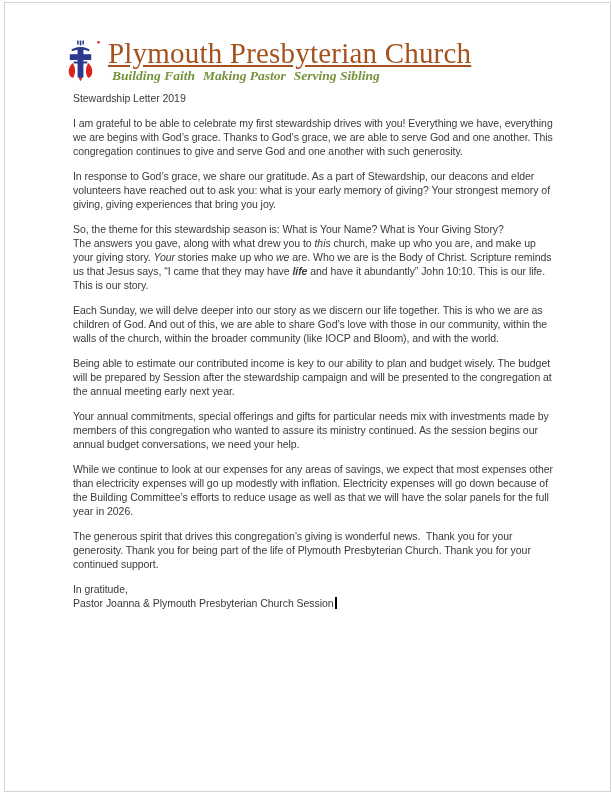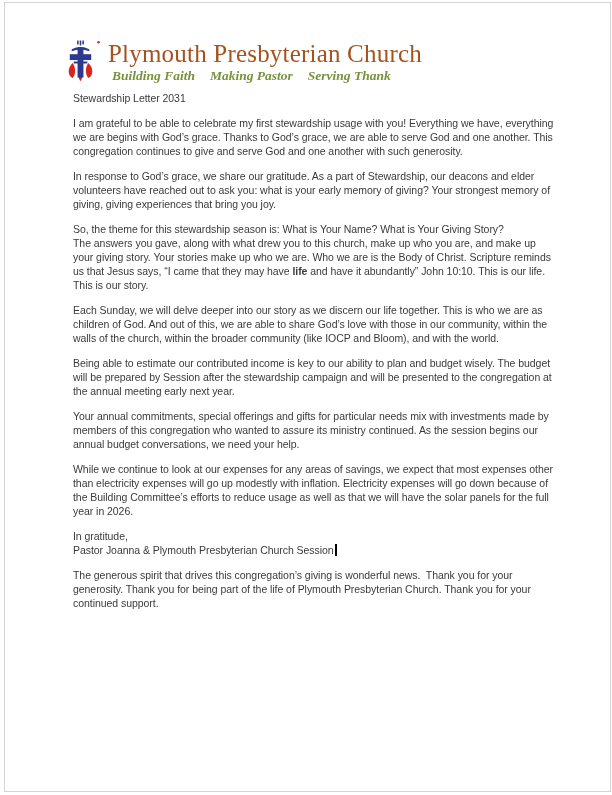--- a/index.html
+++ b/index.html
@@ -21,50 +21,51 @@
     position: absolute;
     left: 61px; top: 40px;
     display: flex;
     align-items: flex-start;
     gap: 8px;
   }
   .logo svg { width: 39px; height: 44px; display: block; }
   .brand { display: flex; flex-direction: column; }
   .church-name {
     font-family: "Liberation Serif", serif;
-    font-size: 25px;
+    font-size: 29px;
     line-height: 27px;
     font-weight: 500;
     letter-spacing: 0.2px;
     white-space: nowrap;
+    text-decoration: underline;
   }
   .tagline {
     margin-top: 1px;
     margin-left: 4px;
     display: flex;
-    gap: 15px;
+    gap: 8px;
     font-family: "Liberation Serif", serif;
     font-style: italic;
     font-weight: 700;
     font-size: 13.5px;
     line-height: 16px;
     white-space: nowrap;
   }
   .letter {
     position: absolute;
     left: 73px; top: 91px;
     width: 481px;
     font-size: 10.5px;
     line-height: 14px;
     letter-spacing: -0.05px;
     color: #3a3a3a;
   }
   .para { margin: 0 0 11px 0; }
   .para:last-child { margin-bottom: 0; }
-  .it { }
+  .it { font-style: italic; }
   .bd { font-weight: bold; }
   .caret {
     display: inline-block;
     width: 2.5px; height: 12px;
     background: #000000;
     vertical-align: text-bottom;
     margin-left: 1px;
   }
 </style>
 </head>
@@ -92,32 +93,32 @@
         <rect class="logo-blue" x="13" y="21.5" width="14" height="2" fill="#2b3a8f"></rect>
 
         <circle class="logo-red" cx="38.5" cy="1.8" r="1.3" fill="#d9251d"></circle>
       </svg>
     </span>
     <div class="brand">
       <div class="church-name" style="color: rgb(165, 82, 31);">Plymouth Presbyterian Church</div>
       <div class="tagline" style="color: rgb(118, 147, 60);">
         <span>Building Faith</span>
         <span>Making Pastor</span>
-        <span>Serving Thank</span>
+        <span>Serving Sibling</span>
       </div>
     </div>
   </header>
 
   <main class="letter">
-    <p class="para">Stewardship Letter 2031</p>
+    <p class="para">Stewardship Letter 2019</p>
     <div id="paragraphs">
-        <p class="para"><span>I am grateful to be able to celebrate my first stewardship usage with you! Everything we have, everything we are begins with God’s grace. Thanks to God’s grace, we are able to serve God and one another. This congregation continues to give and serve God and one another with such generosity.</span></p>
+        <p class="para"><span>I am grateful to be able to celebrate my first stewardship drives with you! Everything we have, everything we are begins with God’s grace. Thanks to God’s grace, we are able to serve God and one another. This congregation continues to give and serve God and one another with such generosity.</span></p>
         <p class="para"><span>In response to God’s grace, we share our gratitude. As a part of Stewardship, our deacons and elder volunteers have reached out to ask you: what is your early memory of giving? Your strongest memory of giving, giving experiences that bring you joy.</span></p>
         <p class="para"><span>So, the theme for this stewardship season is: What is Your Name? What is Your Giving Story?</span><br><span>The answers you gave, along with what drew you to </span><span class="it">this</span><span> church, make up who you are, and make up your giving story. </span><span class="it">Your</span><span> stories make up who </span><span class="it">we</span><span> are. Who we are is the Body of Christ. Scripture reminds us that Jesus says, “I came that they may have </span><span class="it bd">life</span><span> and have it abundantly” John 10:10. This is our life. This is our story.</span></p>
         <p class="para"><span>Each Sunday, we will delve deeper into our story as we discern our life together. This is who we are as children of God. And out of this, we are able to share God’s love with those in our community, within the walls of the church, within the broader community (like IOCP and Bloom), and with the world.</span></p>
         <p class="para"><span>Being able to estimate our contributed income is key to our ability to plan and budget wisely. The budget will be prepared by Session after the stewardship campaign and will be presented to the congregation at the annual meeting early next year.</span></p>
         <p class="para"><span>Your annual commitments, special offerings and gifts for particular needs mix with investments made by members of this congregation who wanted to assure its ministry continued. As the session begins our annual budget conversations, we need your help.</span></p>
         <p class="para"><span>While we continue to look at our expenses for any areas of savings, we expect that most expenses other than electricity expenses will go up modestly with inflation. Electricity expenses will go down because of the Building Committee’s efforts to reduce usage as well as that we will have the solar panels for the full year in 2026.</span></p>
+        <p class="para"><span>The generous spirit that drives this congregation’s giving is wonderful news.&nbsp; Thank you for your generosity. Thank you for being part of the life of Plymouth Presbyterian Church. Thank you for your continued support.</span></p>
         <p class="para"><span>In gratitude,</span><br><span>Pastor Joanna &amp; Plymouth Presbyterian Church Session</span><span class="caret"></span></p>
-        <p class="para"><span>The generous spirit that drives this congregation’s giving is wonderful news.&nbsp; Thank you for your generosity. Thank you for being part of the life of Plymouth Presbyterian Church. Thank you for your continued support.</span></p>
       </div>
   </main>
 </div>
 
 </body></html>

